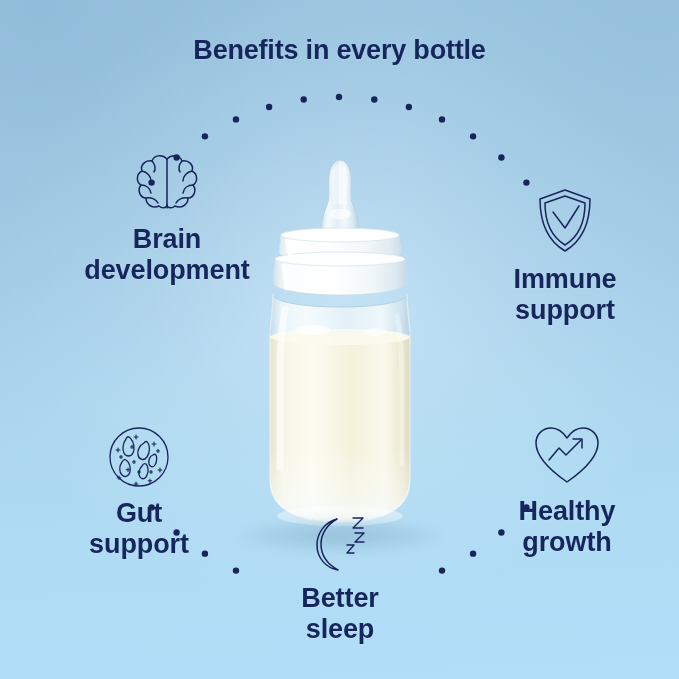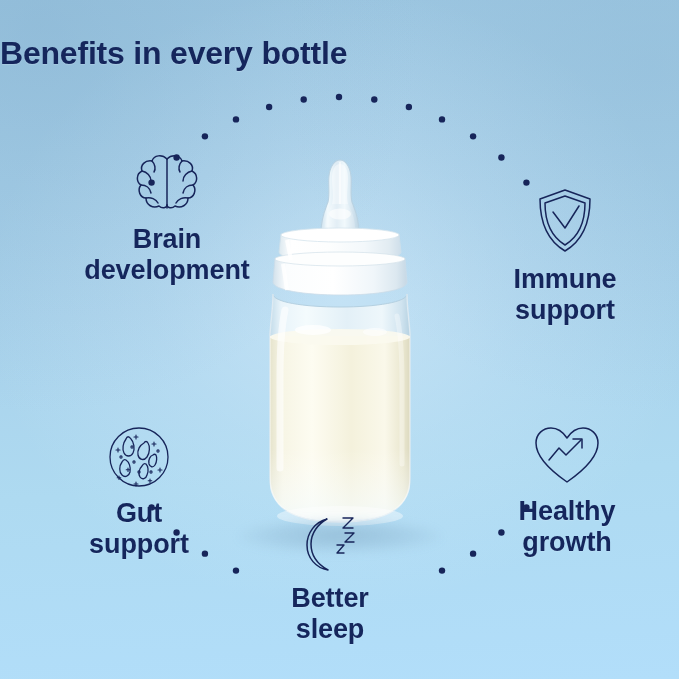--- a/index.html
+++ b/index.html
@@ -43,22 +43,22 @@
       radial-gradient(ellipse at 96% 10%, rgba(125,170,200,0.22) 0%, rgba(125,170,200,0) 40%);
     pointer-events: none;
   }
 
   
   .title {
     position: absolute;
     top: 35px;
     left: 0;
     width: 679px;
-    text-align: left;
-    font-size: 32px;
+    text-align: center;
+    font-size: 27px;
     font-weight: 700;
     letter-spacing: -0.2px;
     color: #15265c;
     text-shadow: 0 1px 1px rgba(255,255,255,0.18);
   }
 
   
   .ring {
     position: absolute;
     left: 0;
@@ -86,21 +86,21 @@
     line-height: 1.16;
     color: #15265c;
     letter-spacing: -0.1px;
     white-space: pre-line;
     text-shadow: 0 1px 1px rgba(255,255,255,0.14);
   }
 
   #b-brain   { left: 52px;  top: 150px; }
   #b-immune  { left: 450px; top: 186px; }
   #b-growth  { left: 452px; top: 424px; }
-  #b-sleep   { left: 215px; top: 513px; }
+  #b-sleep   { left: 225px; top: 513px; }
   #b-gut     { left: 24px;  top: 424px; }
 
   
   #bottle {
     position: absolute;
     left: 50%;
     top: 148px;
     transform: translateX(-50%);
     width: 230px;
     height: 400px;

